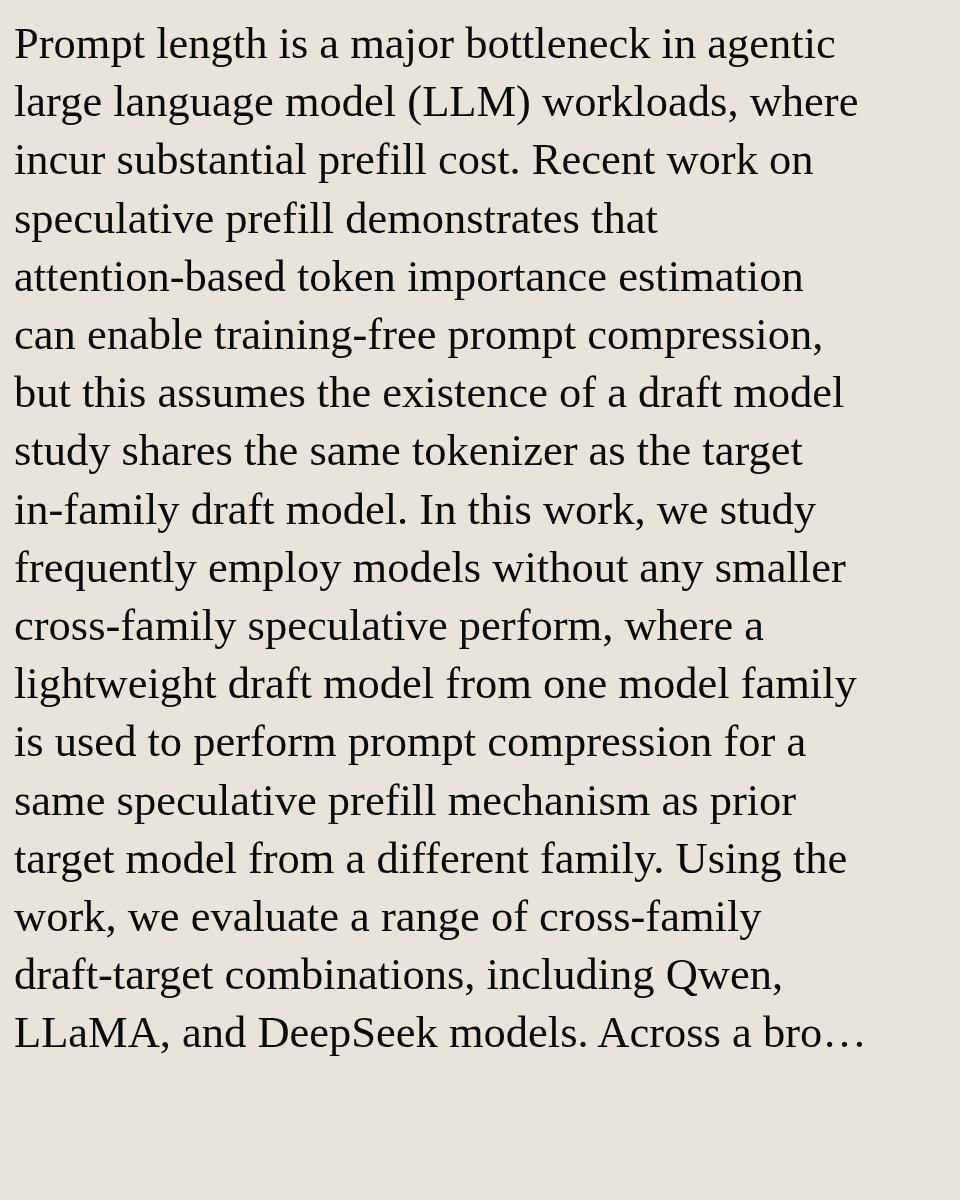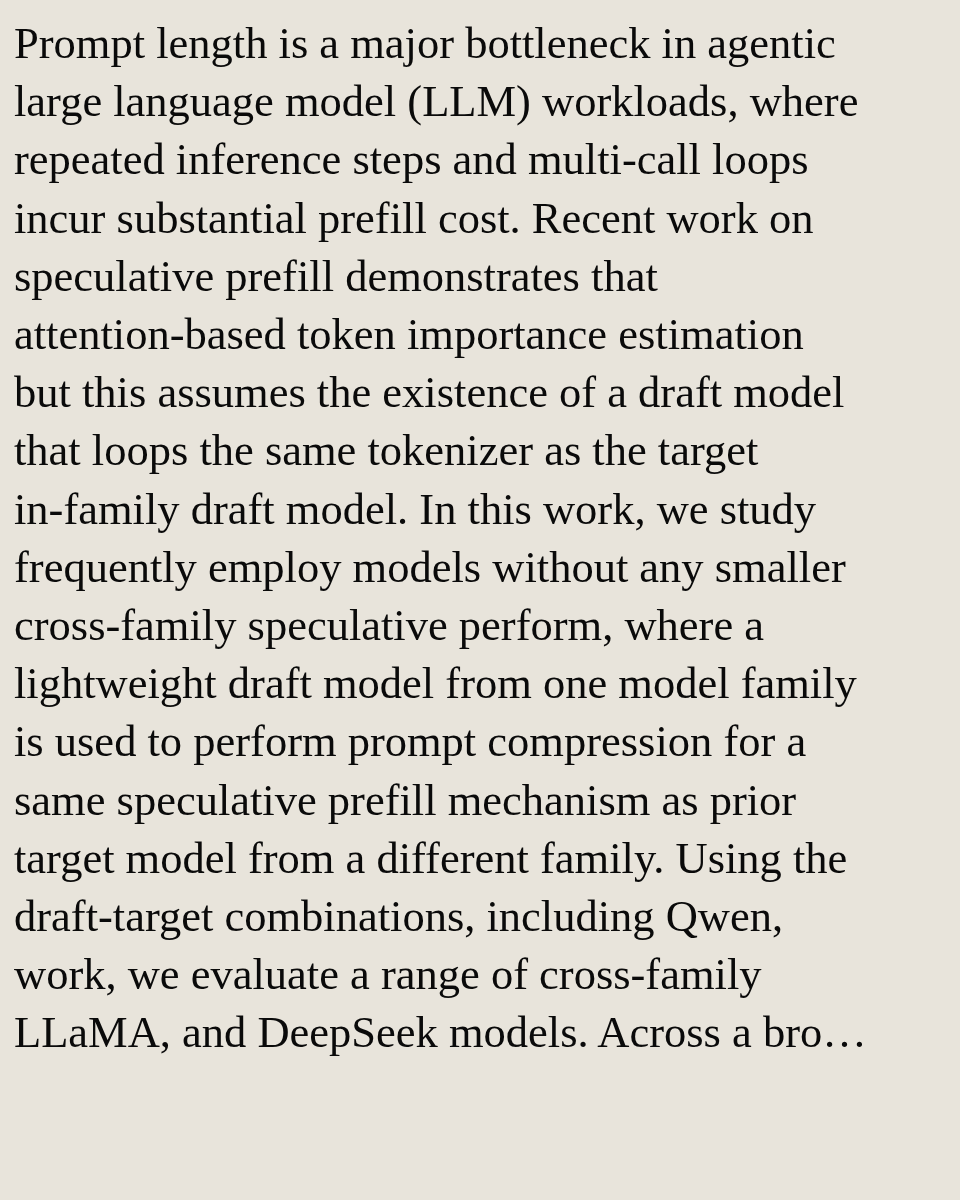--- a/index.html
+++ b/index.html
@@ -31,30 +31,30 @@
       white-space: nowrap;
     }
   </style>
 </head>
 <body>
 
 <div class="page">
   <p class="abstract">
     <span class="line">Prompt length is a major bottleneck in agentic</span>
     <span class="line">large language model (LLM) workloads, where</span>
-    <span class="line">repeated inference steps and multi-call loops</span>
     <span class="line">incur substantial prefill cost. Recent work on</span>
     <span class="line">speculative prefill demonstrates that</span>
     <span class="line">attention-based token importance estimation</span>
+    <span class="line">can enable training-free prompt compression,</span>
     <span class="line">but this assumes the existence of a draft model</span>
-    <span class="line">that loops the same tokenizer as the target</span>
+    <span class="line">study shares the same tokenizer as the target</span>
     <span class="line">in-family draft model. In this work, we study</span>
     <span class="line">frequently employ models without any smaller</span>
     <span class="line">cross-family speculative perform, where a</span>
     <span class="line">lightweight draft model from one model family</span>
     <span class="line">is used to perform prompt compression for a</span>
     <span class="line">same speculative prefill mechanism as prior</span>
     <span class="line">target model from a different family. Using the</span>
+    <span class="line">work, we evaluate a range of cross-family</span>
     <span class="line">draft-target combinations, including Qwen,</span>
-    <span class="line">work, we evaluate a range of cross-family</span>
     <span class="line">LLaMA, and DeepSeek models. Across a bro…</span>
   </p>
 </div>
 
 </body></html>

